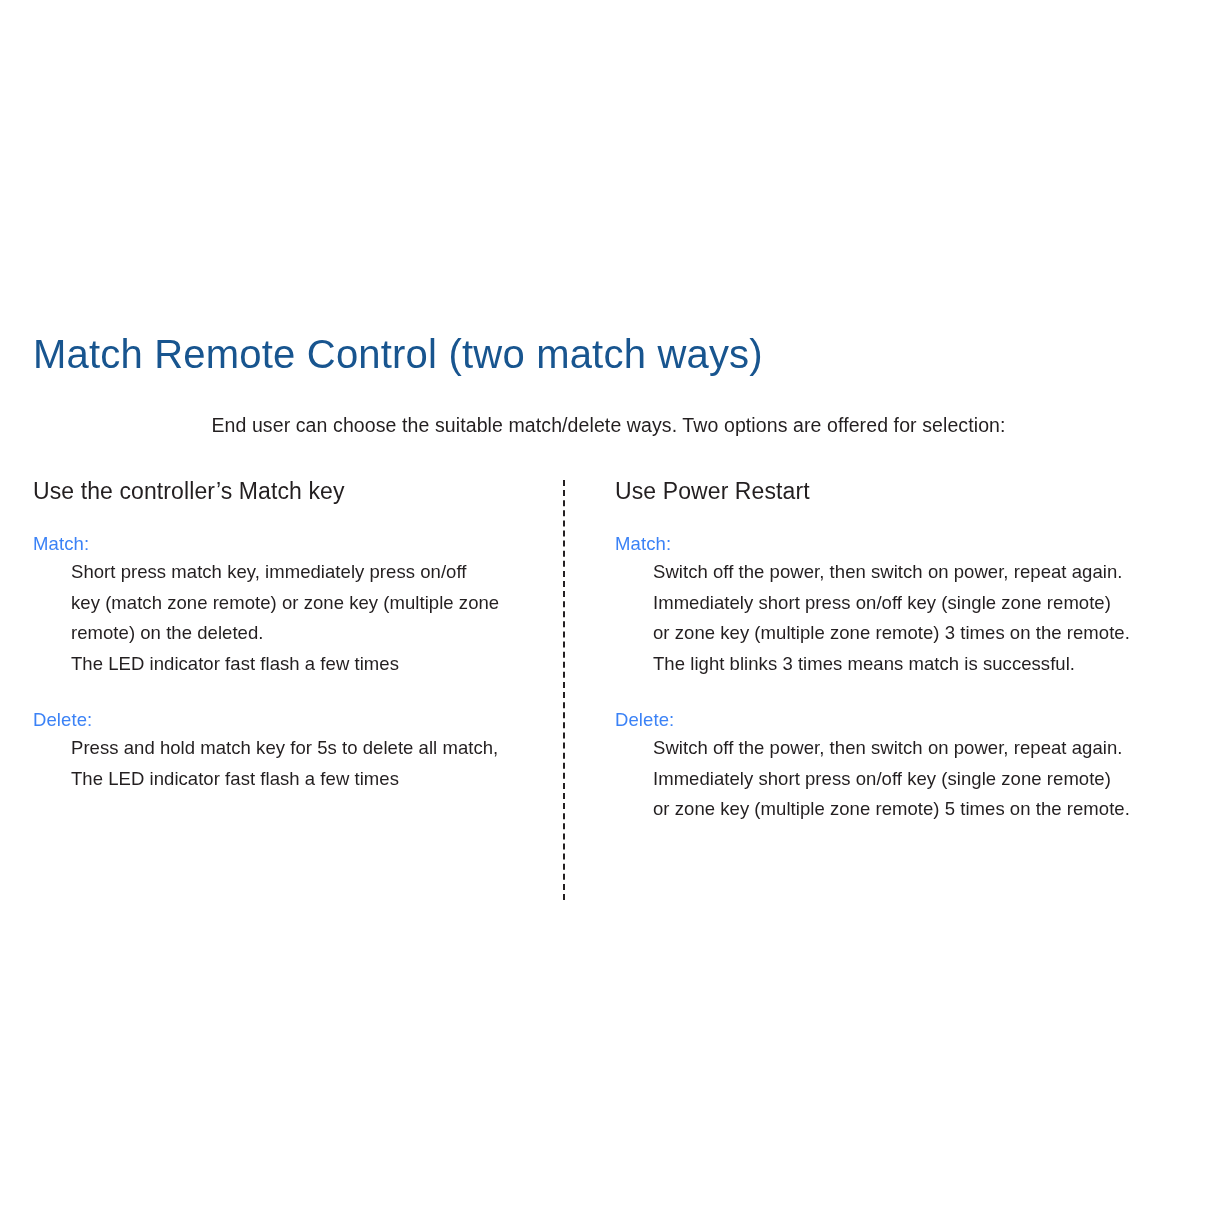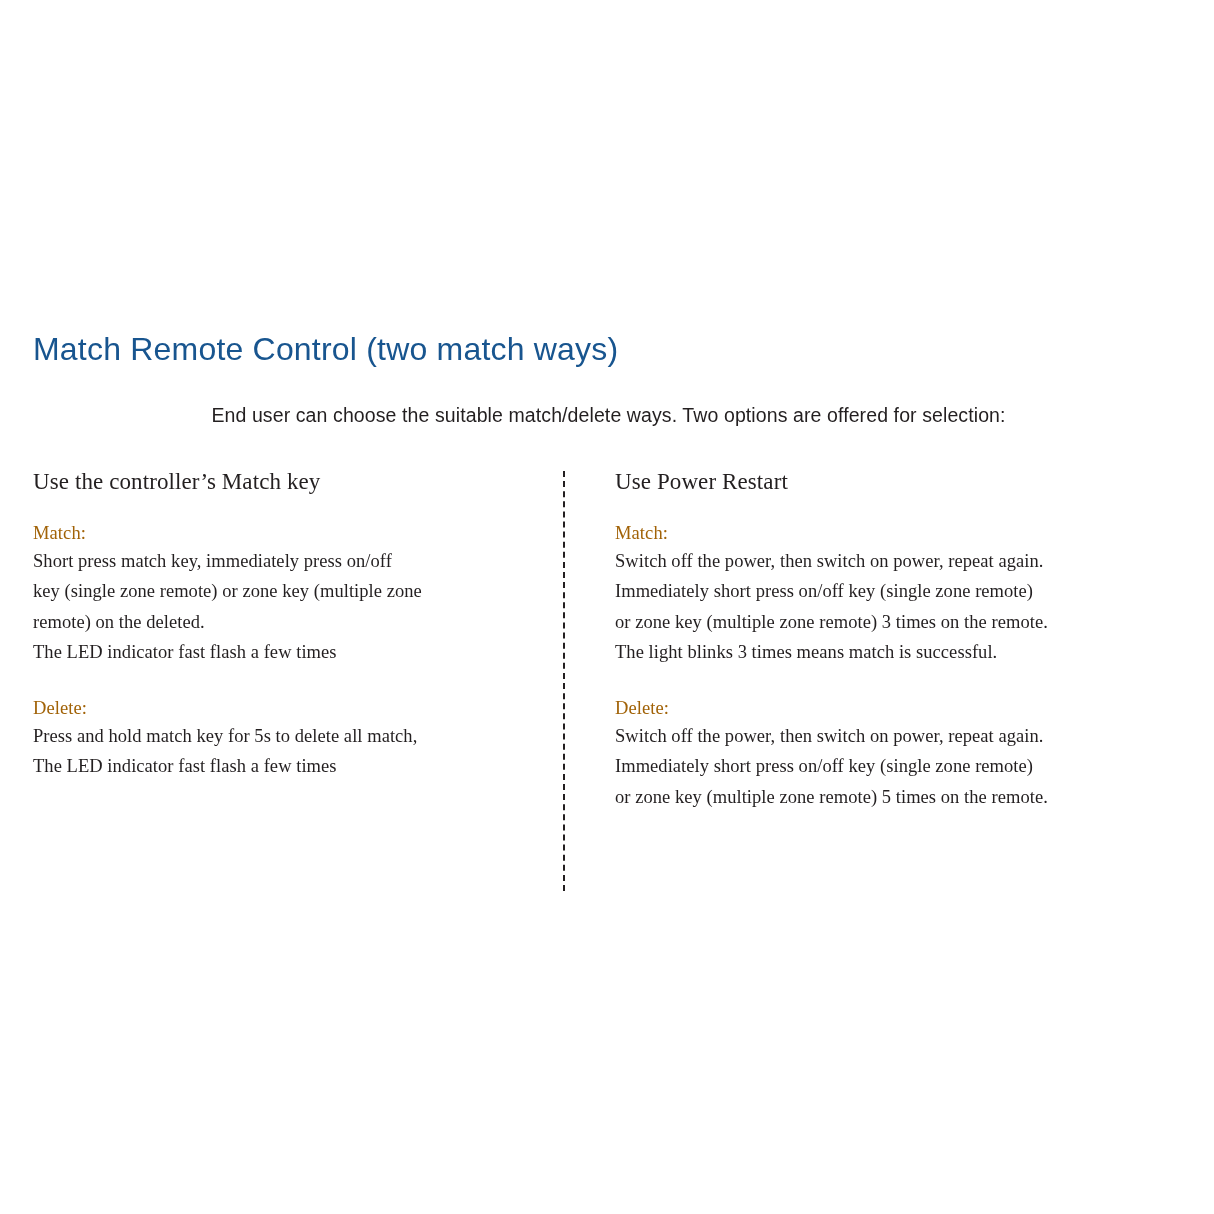--- a/index.html
+++ b/index.html
@@ -20,21 +20,21 @@
     height: 1214px;
     box-sizing: border-box;
   }
   .content {
     position: absolute;
     left: 33px;
     top: 330px;
     right: 30px;
   }
   .doc-title {
-    font-size: 32px;
+    font-size: 40px;
     font-weight: 400;
     color: #18558f;
     letter-spacing: 0.2px;
     margin: 0 0 34px 0;
     line-height: 1.2;
   }
   .intro {
     font-size: 19.5px;
     color: #231f20;
     margin: 0 0 40px 0;
@@ -42,21 +42,20 @@
     letter-spacing: 0.1px;
     text-align: center;
   }
   .columns {
     position: relative;
     display: flex;
     align-items: flex-start;
   }
   .col {
     box-sizing: border-box;
-    font-family: Liberation Serif, serif;
   }
   .col-left {
     width: 530px;
     padding-right: 20px;
   }
   .col-right {
     width: 600px;
     padding-left: 52px;
   }
   .divider {
@@ -75,30 +74,31 @@
     letter-spacing: 0.1px;
   }
   .block {
     margin-bottom: 30px;
   }
   .block:last-child {
     margin-bottom: 0;
   }
   .block-label {
     font-size: 18.5px;
-    color: #a16207;
+    color: #3b82f6;
     margin-bottom: 2px;
     letter-spacing: 0.1px;
   }
   .line {
     font-size: 18.5px;
     color: #231f20;
     line-height: 1.65;
     letter-spacing: 0.05px;
     white-space: nowrap;
+    margin-left: 38px;
   }
   .col-right .line {
     white-space: normal;
   }
 </style>
 </head>
 <body>
 
 <div class="page">
   <div class="content">
@@ -110,21 +110,21 @@
     <div class="columns">
 
       <div class="divider"></div>
 
       <div class="col col-left">
         <h2 class="col-heading">Use the controller’s Match key</h2>
 
         <div class="block">
           <div class="block-label">Match:</div>
           <div class="line">Short press match key, immediately press on/off</div>
-          <div class="line">key (single zone remote) or zone key (multiple zone</div>
+          <div class="line">key (match zone remote) or zone key (multiple zone</div>
           <div class="line">remote) on the deleted.</div>
           <div class="line">The LED indicator fast flash a few times</div>
         </div>
 
         <div class="block">
           <div class="block-label">Delete:</div>
           <div class="line">Press and hold match key for 5s to delete all match,</div>
           <div class="line">The LED indicator fast flash a few times</div>
         </div>
       </div>

